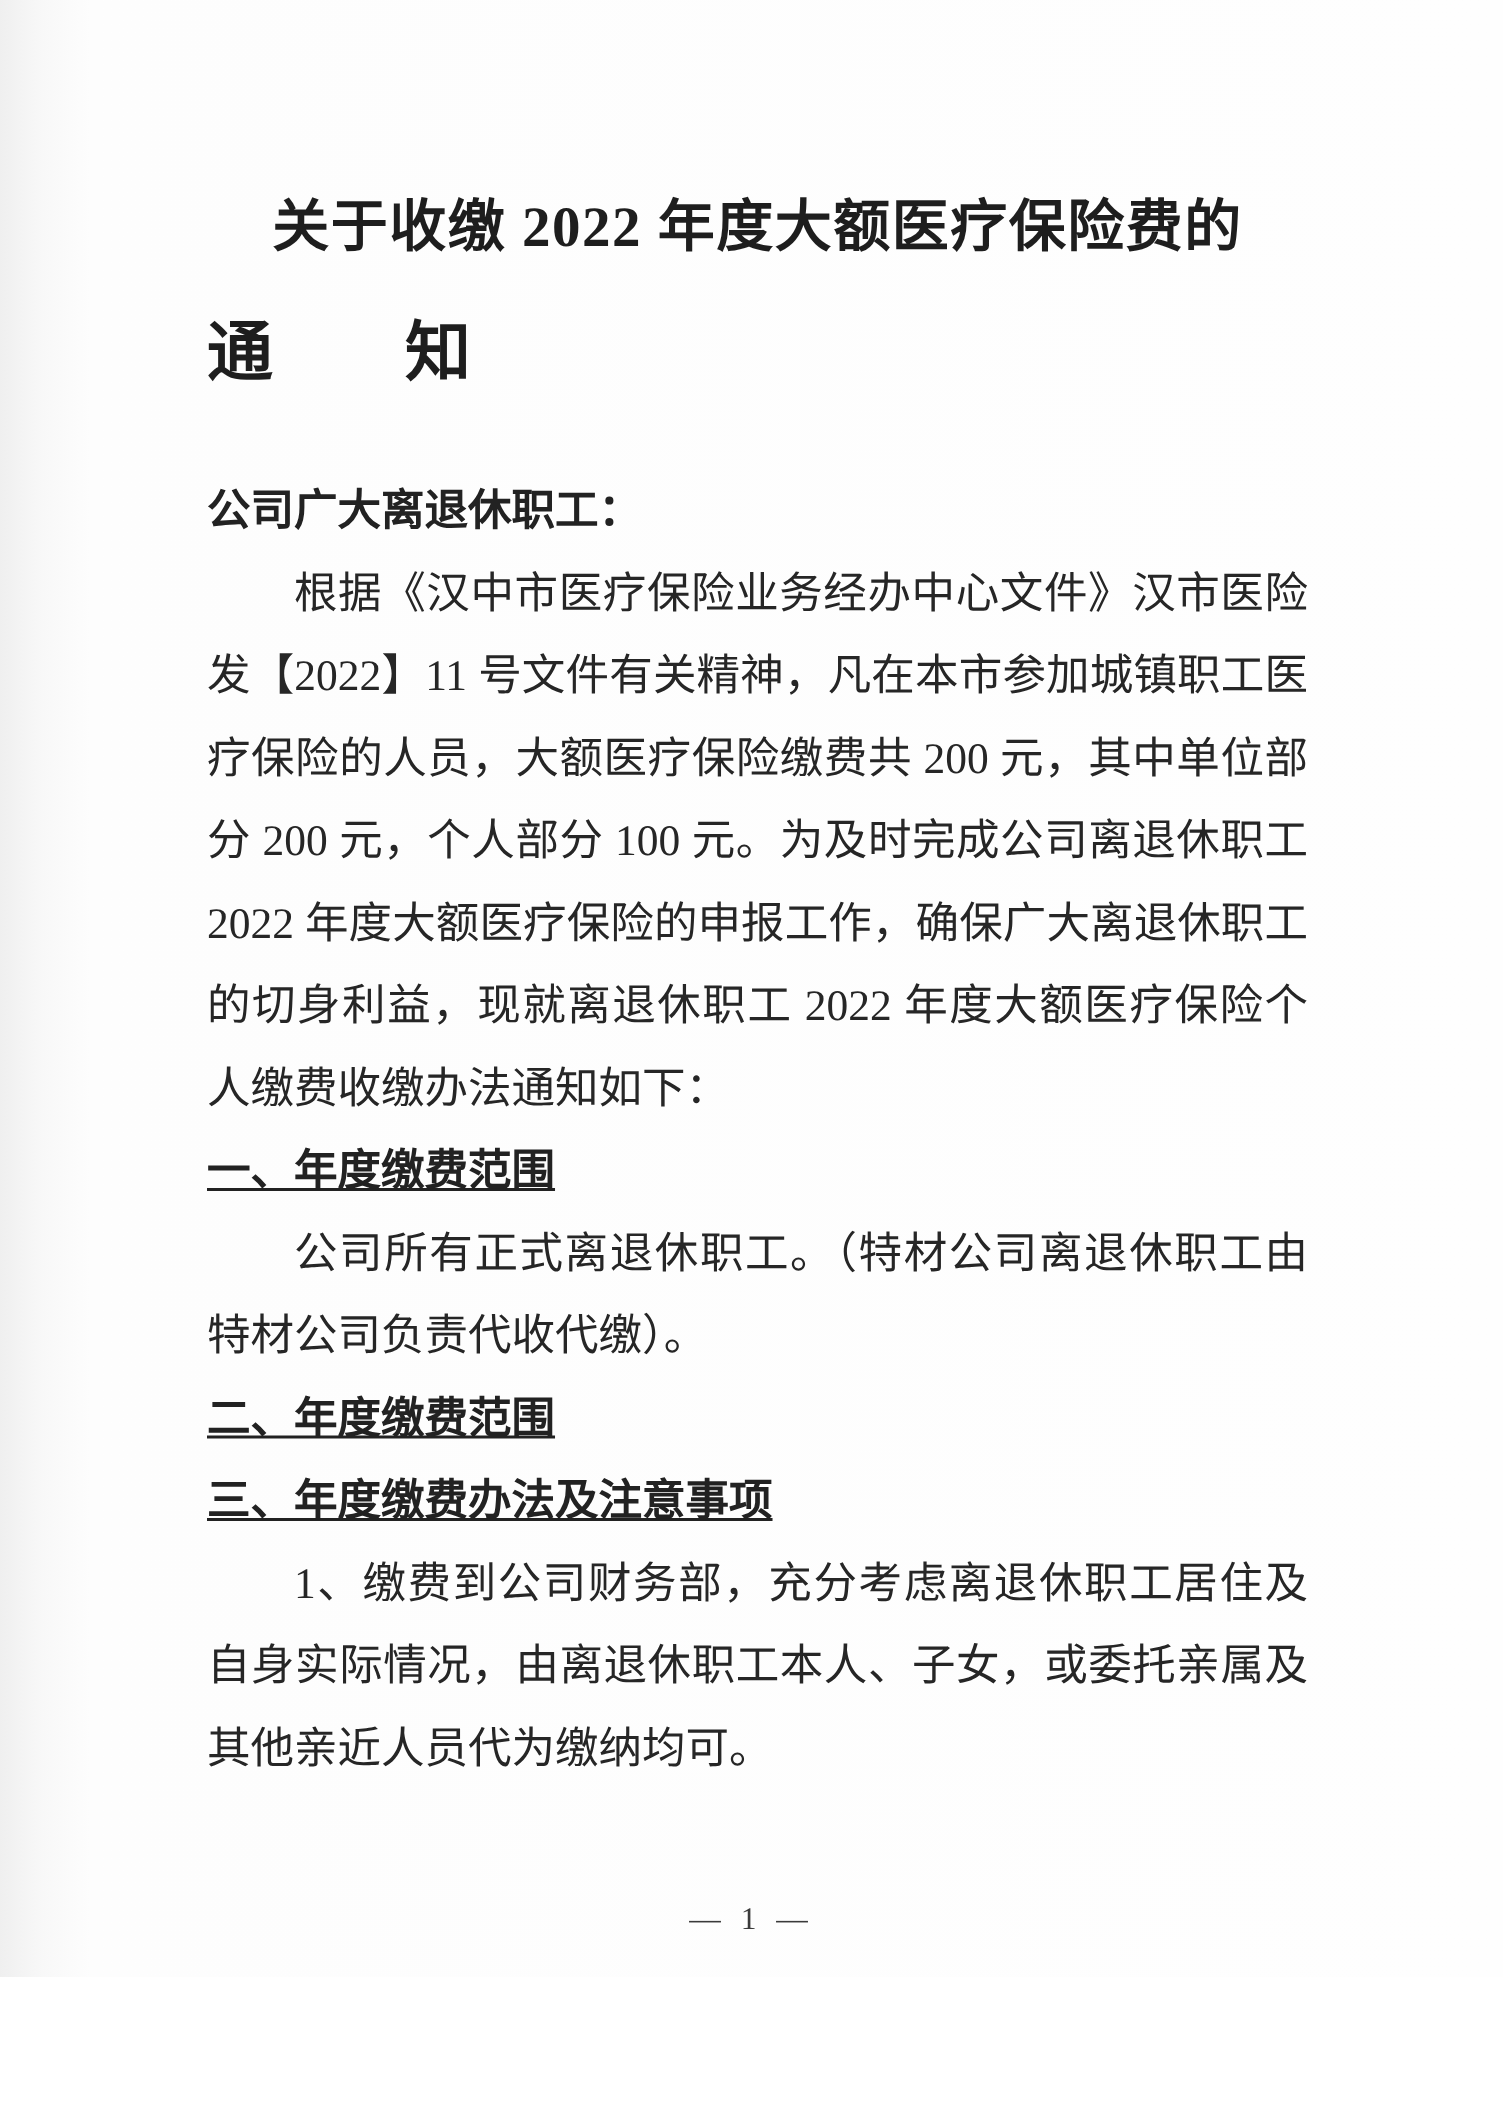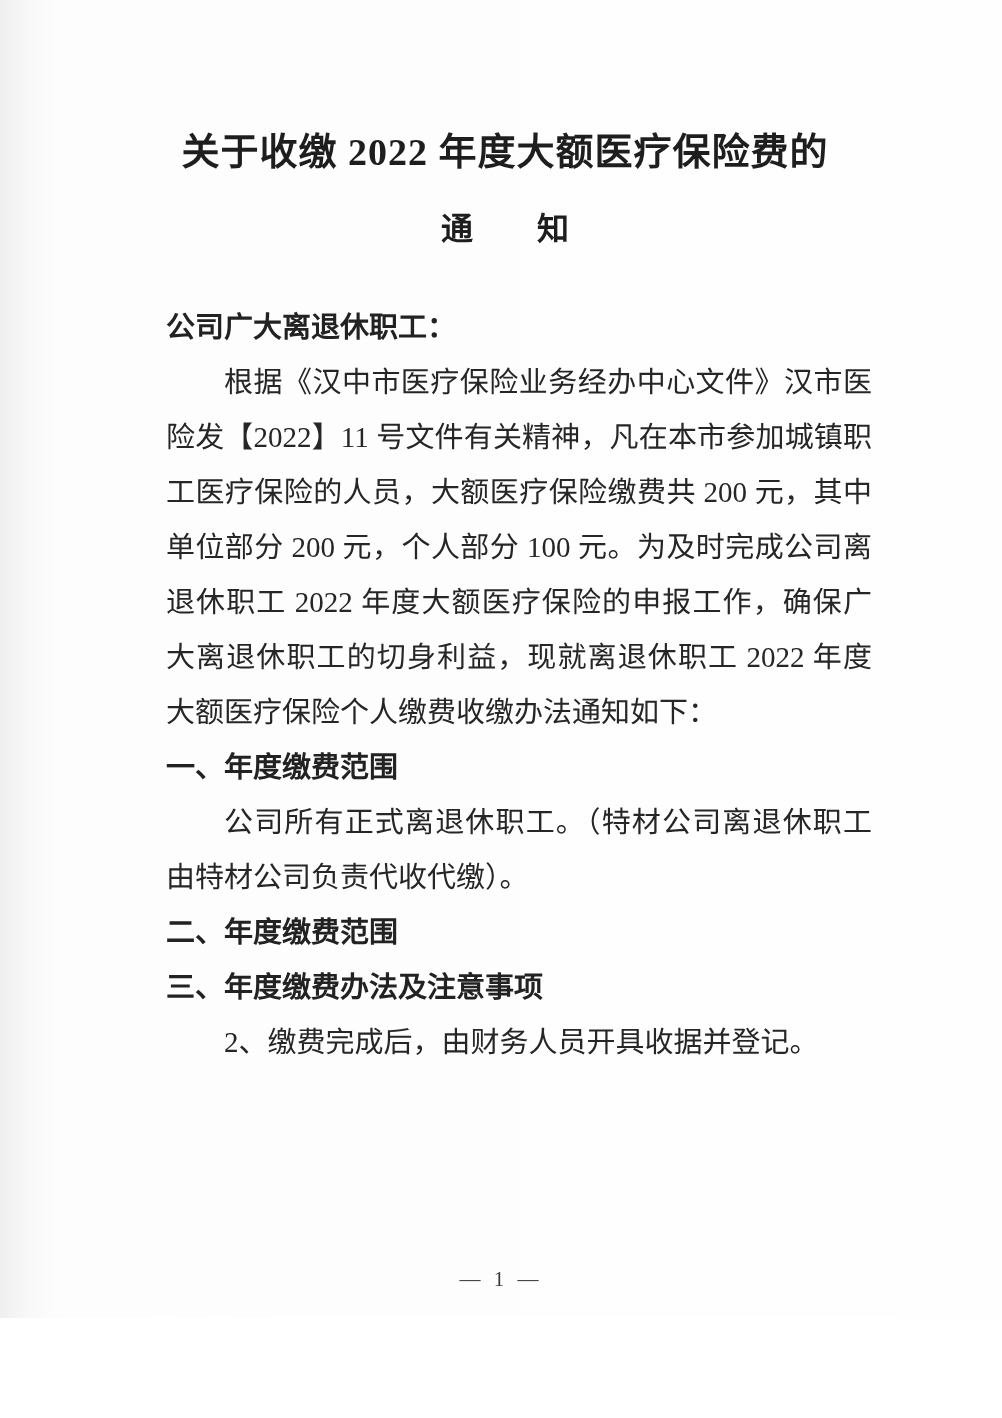--- a/index.html
+++ b/index.html
@@ -26,47 +26,46 @@
   .title {
     text-align: center;
     font-weight: bold;
     font-size: 38px;
     letter-spacing: 1px;
     color: #1e1e1e;
     line-height: 1.2;
     margin: 0 0 0 0;
   }
   .title-line2 {
-    text-align: center;
     font-weight: bold;
-    font-size: 32px;
+    font-size: 44px;
     color: #1e1e1e;
     line-height: 1.2;
     margin-top: 34px;
   }
   .body-text {
     margin-top: 52px;
     font-size: 29px;
     line-height: 55px;
     text-align: justify;
     text-justify: inter-ideograph;
-    margin-left: 28px;
   }
   .salutation {
     font-weight: bold;
     color: #222222;
   }
   .para {
     text-indent: 2em;
     margin: 0;
   }
   .heading {
     font-weight: bold;
     color: #222222;
     margin: 0;
+    text-decoration: underline;
   }
   .footer {
     position: absolute;
     bottom: 26px;
     left: 0;
     width: 100%;
     text-align: center;
     font-size: 21px;
     letter-spacing: 4px;
     color: #3a3a3a;
@@ -89,20 +88,20 @@
 
     <p class="heading">一、年度缴费范围</p>
 
     <p class="para">公司所有正式离退休职工。（特材公司离退休职工由特材公司负责代收代缴）。</p>
 
     <p class="heading">二、年度缴费范围</p>
 
 
     <p class="heading">三、年度缴费办法及注意事项</p>
 
+    <p class="para">1、缴费到公司财务部，充分考虑离退休职工居住及自身实际情况，由离退休职工本人、子女，或委托亲属及其他亲近人员代为缴纳均可。</p>
 
-    <p class="para">2、缴费完成后，由财务人员开具收据并登记。</p>
 
   </div>
 
   <div class="footer">— 1 —</div>
 
 </div>
 
 </body></html>

